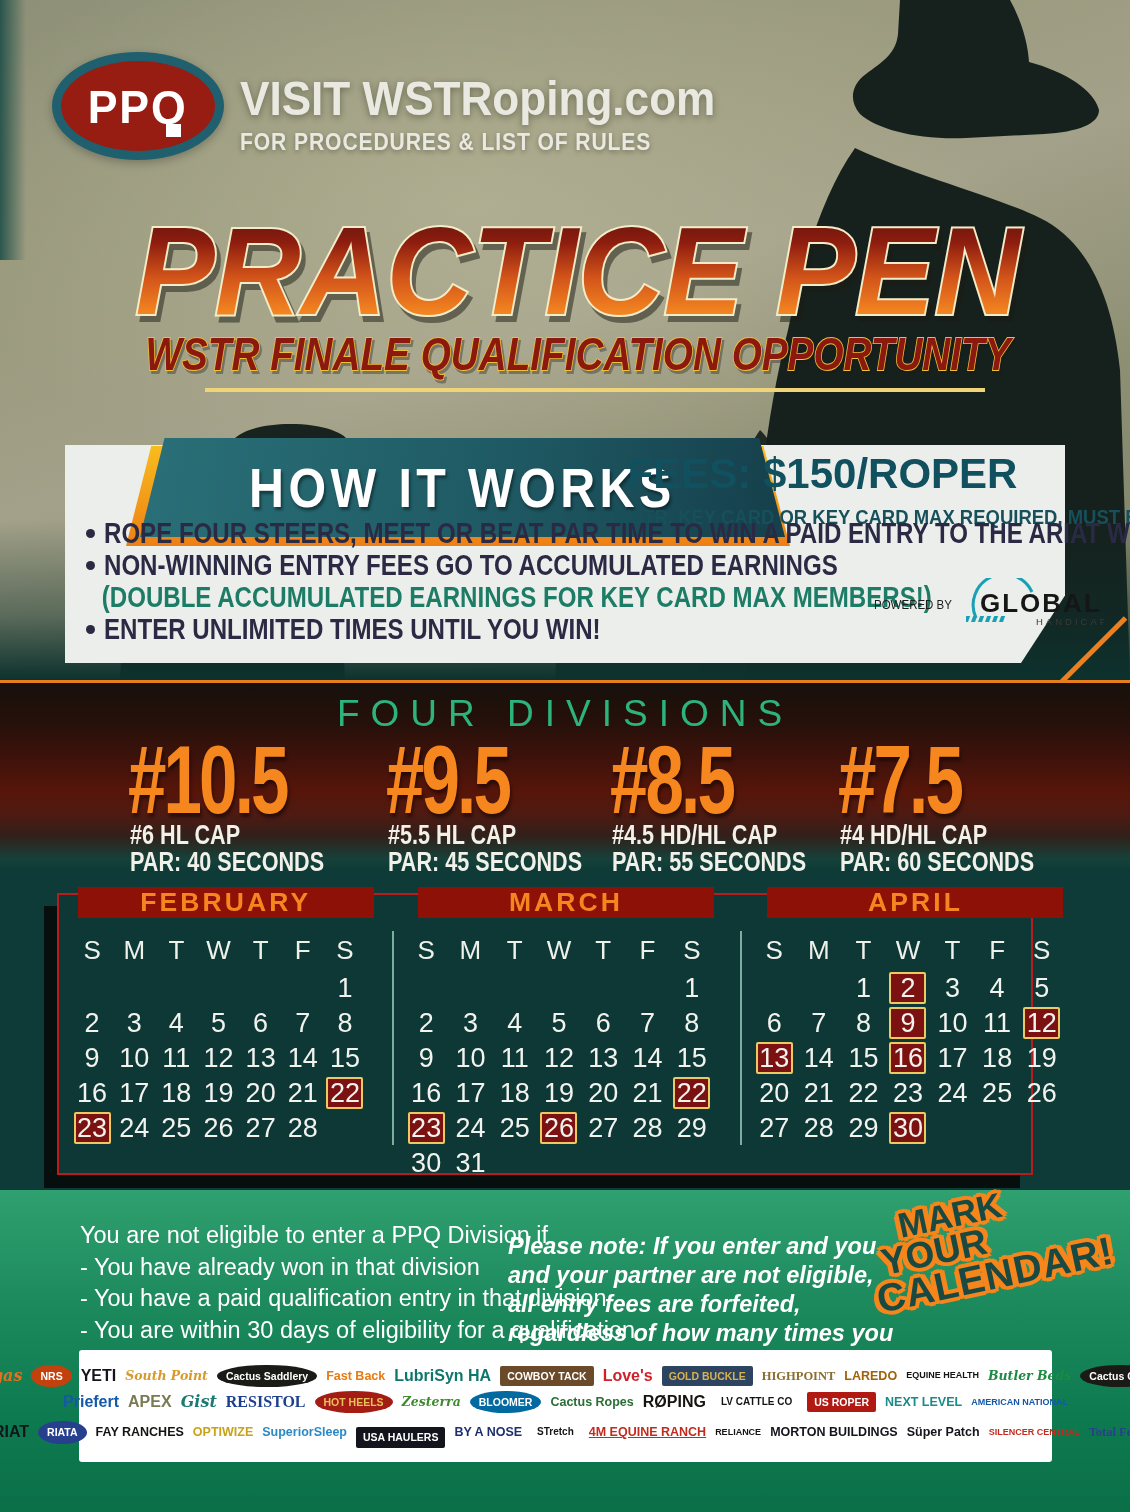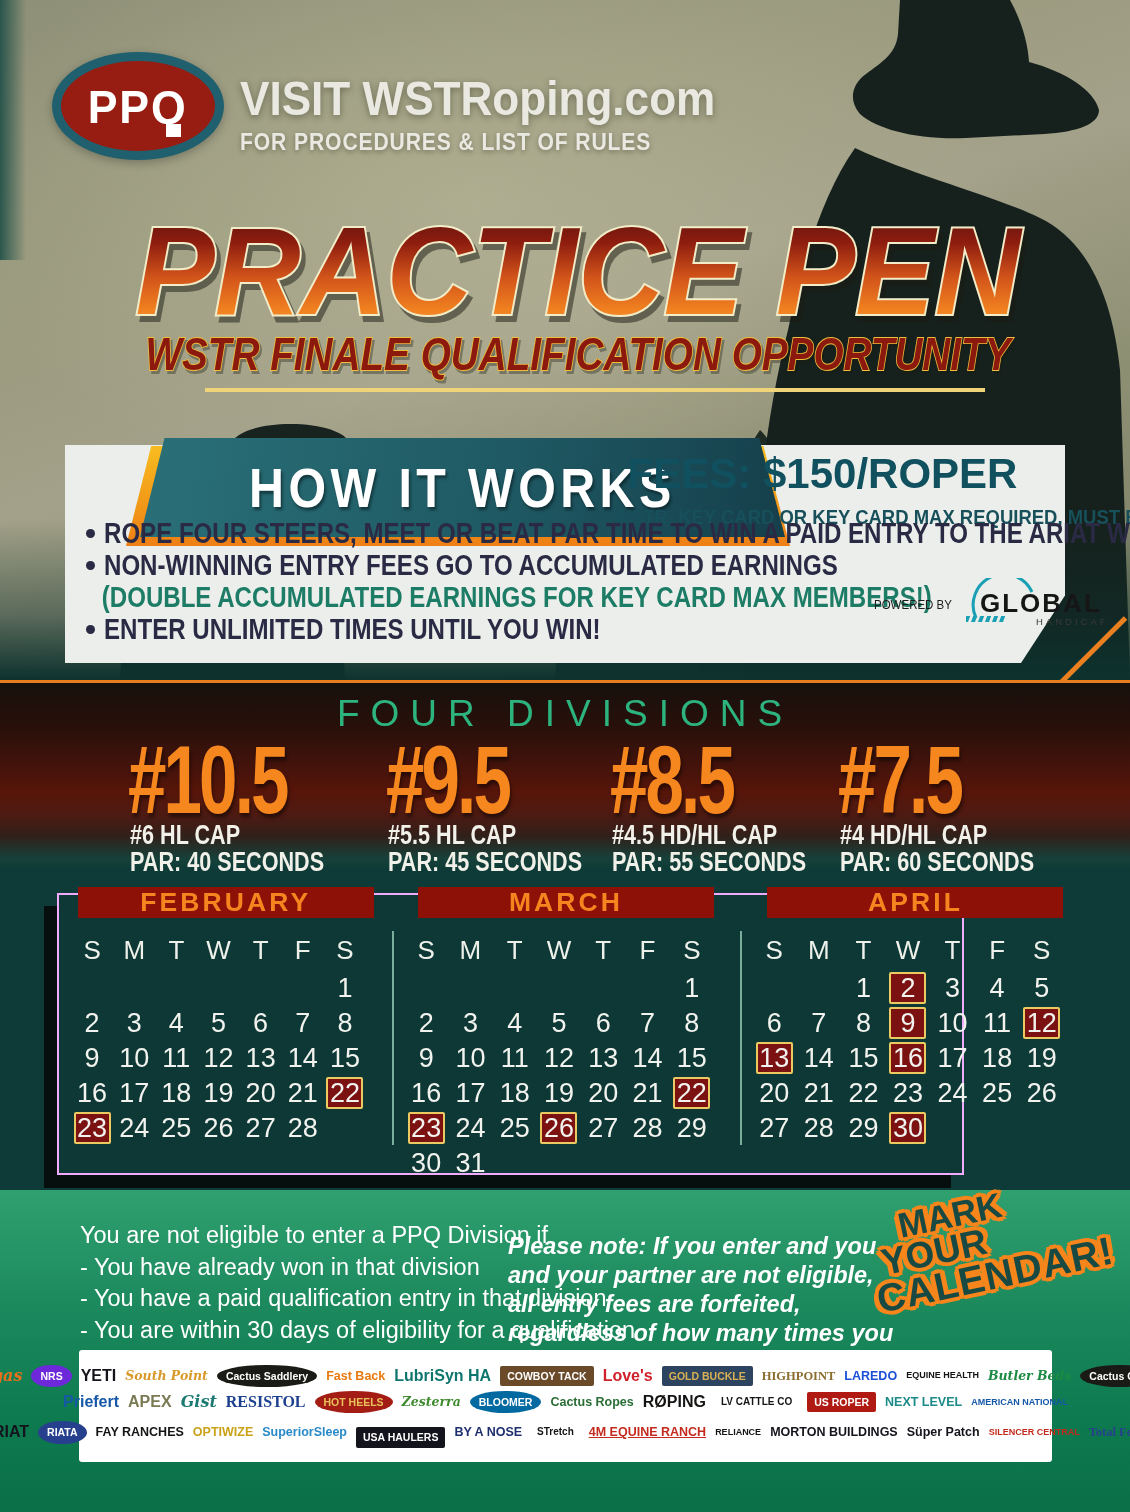--- a/index.html
+++ b/index.html
@@ -73,22 +73,22 @@
   .div-col{position:absolute;top:0;}
   .div-num{font-size:96px;font-weight:700;letter-spacing:-4px;color:#f6871f;line-height:90px;
     transform:scaleX(.72);transform-origin:left;white-space:nowrap;
     text-shadow:2px 4px 4px rgba(0,0,0,.45);position:absolute;top:52px;left:0;}
   .div-cap{position:absolute;top:138px;left:2px;font-size:27px;font-weight:700;color:#f1f1ea;
     transform:scaleX(.8);transform-origin:left;white-space:nowrap;line-height:28px;}
   .div-par{position:absolute;top:165px;left:2px;font-size:27px;font-weight:700;color:#f1f1ea;
     transform:scaleX(.8);transform-origin:left;white-space:nowrap;line-height:28px;}
 
   
-  .cal-panel{position:absolute;left:57px;top:893px;width:907px;height:282px;
-    background:#0d3835;border:2px solid #f0abfc;box-sizing:border-box;
+  .cal-panel{position:absolute;left:57px;top:893px;width:976px;height:282px;
+    background:#0d3835;border:2px solid #b91c1c;box-sizing:border-box;
     box-shadow:-13px 13px 0 rgba(6,12,11,.92);}
   .cal{position:absolute;top:0;height:100%;}
   .cal-head{position:absolute;top:-8px;height:31px;background:#8e1108;
     display:flex;align-items:center;justify-content:center;}
   .cal-head span{color:#f6851f;font-size:26px;font-weight:700;letter-spacing:3px;transform:scaleX(1.02);}
   .dow{position:absolute;top:40px;left:0;right:0;display:grid;grid-template-columns:repeat(7,1fr);
     padding:0 26px 0 12px;}
   .dow div{text-align:center;color:#eef0ea;font-size:26px;}
   .wk{position:absolute;left:0;right:0;display:grid;grid-template-columns:repeat(7,1fr);
     padding:0 26px 0 12px;}
@@ -474,31 +474,31 @@
       </div>
     <div class="pnote">Please note: If you enter and you and your partner are not eligible, all entry fees are forfeited, regardless of how many times you have entered.</div>
     <div class="mark">
       <div class="l1">MARK</div>
       <div class="l2">YOUR</div>
       <div class="l3">CALENDAR!</div>
     </div>
     <div class="strip" id="sponsor-strip">
         <div class="srow">
           <span class="lg script big" style="color: rgb(232, 112, 29);">Vegas</span>
-          <span class="lg oval" style="color: rgb(255, 255, 255); background: #6d28d9;">NRS</span>
+          <span class="lg oval" style="color: rgb(255, 255, 255); background: #c2410c;">NRS</span>
           <span class="lg big" style="color: rgb(20, 20, 28);">YETI</span>
           <span class="lg script" style="color: rgb(217, 153, 42);">South Point</span>
           <span class="lg oval" style="color: rgb(255, 255, 255); background: rgb(26, 26, 22);">Cactus Saddlery</span>
           <span class="lg" style="color: rgb(232, 122, 16);">Fast Back</span>
           <span class="lg big" style="color: #0f766e; text-align: right;">LubriSyn HA</span>
           <span class="lg box" style="color: rgb(255, 255, 255); background: rgb(107, 74, 42);">COWBOY TACK</span>
           <span class="lg big" style="color: rgb(208, 32, 42);">Love's</span>
           <span class="lg box" style="color: rgb(216, 177, 84); background: rgb(45, 68, 96);">GOLD BUCKLE</span>
           <span class="lg serif" style="color: rgb(138, 109, 47);">HIGHPOINT</span>
-          <span class="lg" style="color: #1d4ed8;">LAREDO</span>
+          <span class="lg" style="color: #a16207;">LAREDO</span>
           <span class="lg sm" style="color: rgb(22, 20, 18);">EQUINE HEALTH</span>
           <span class="lg script" style="color: rgb(29, 138, 67);">Butler Beds</span>
           <span class="lg oval" style="color: rgb(255, 255, 255); background: rgb(26, 26, 22);">Cactus Gear</span>
         </div>
         <div class="srow">
           <span class="lg big" style="color: rgb(21, 88, 168);">Priefert</span>
           <span class="lg big" style="color: rgb(122, 122, 85);">APEX</span>
           <span class="lg script big" style="color: rgb(29, 122, 114);">Gist</span>
           <span class="lg serif big" style="color: rgb(29, 63, 143);">RESISTOL</span>
           <span class="lg oval" style="color: rgb(232, 193, 90); background: rgb(163, 29, 20);">HOT HEELS</span>

